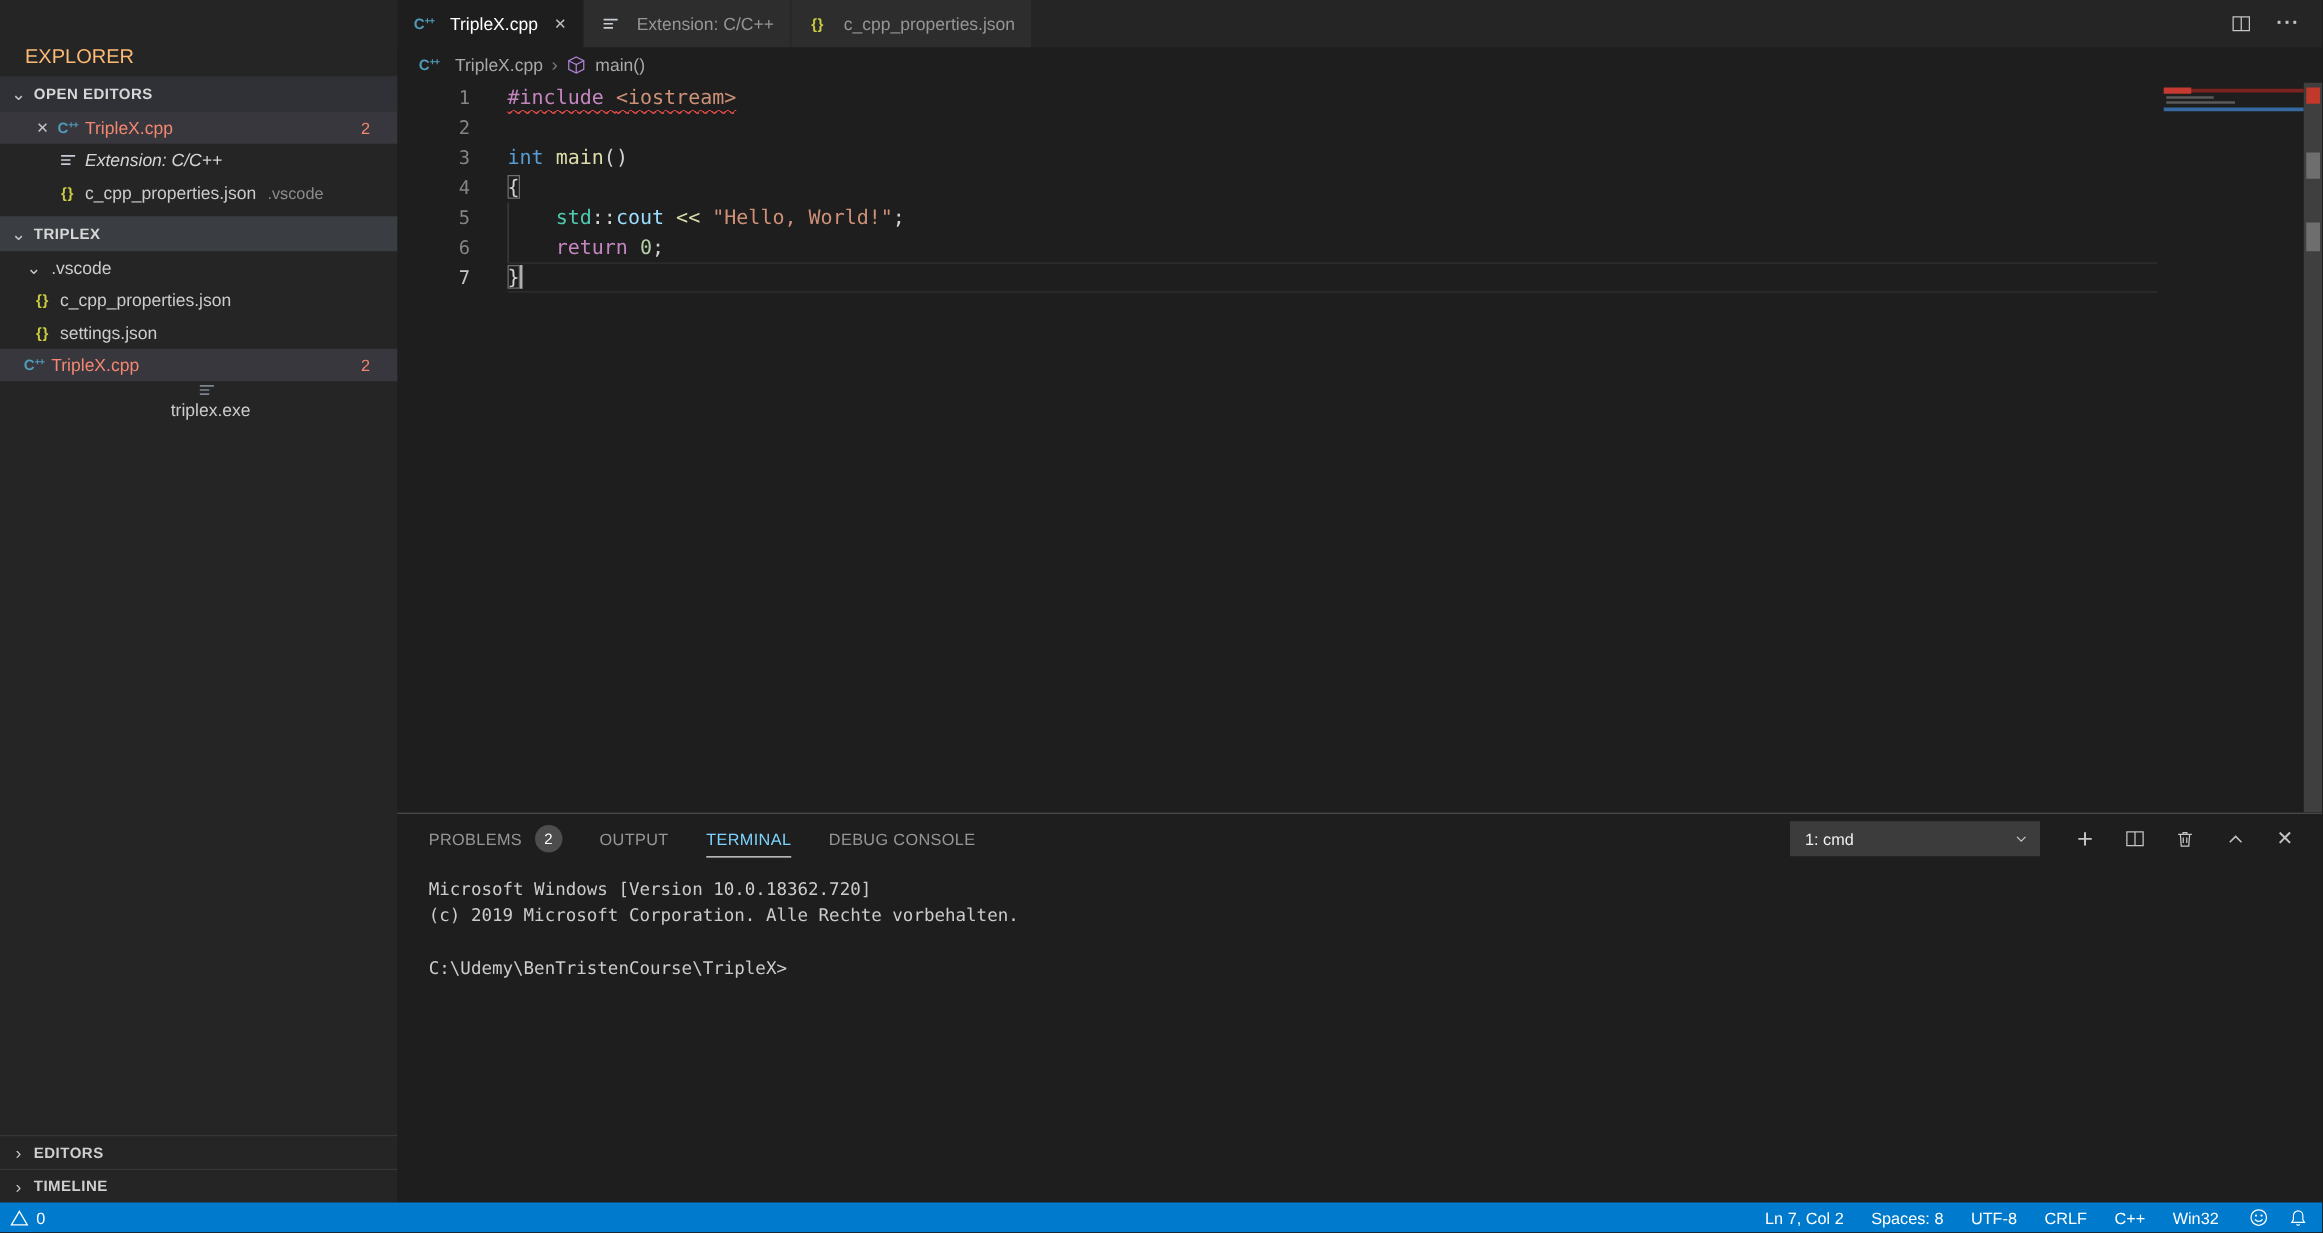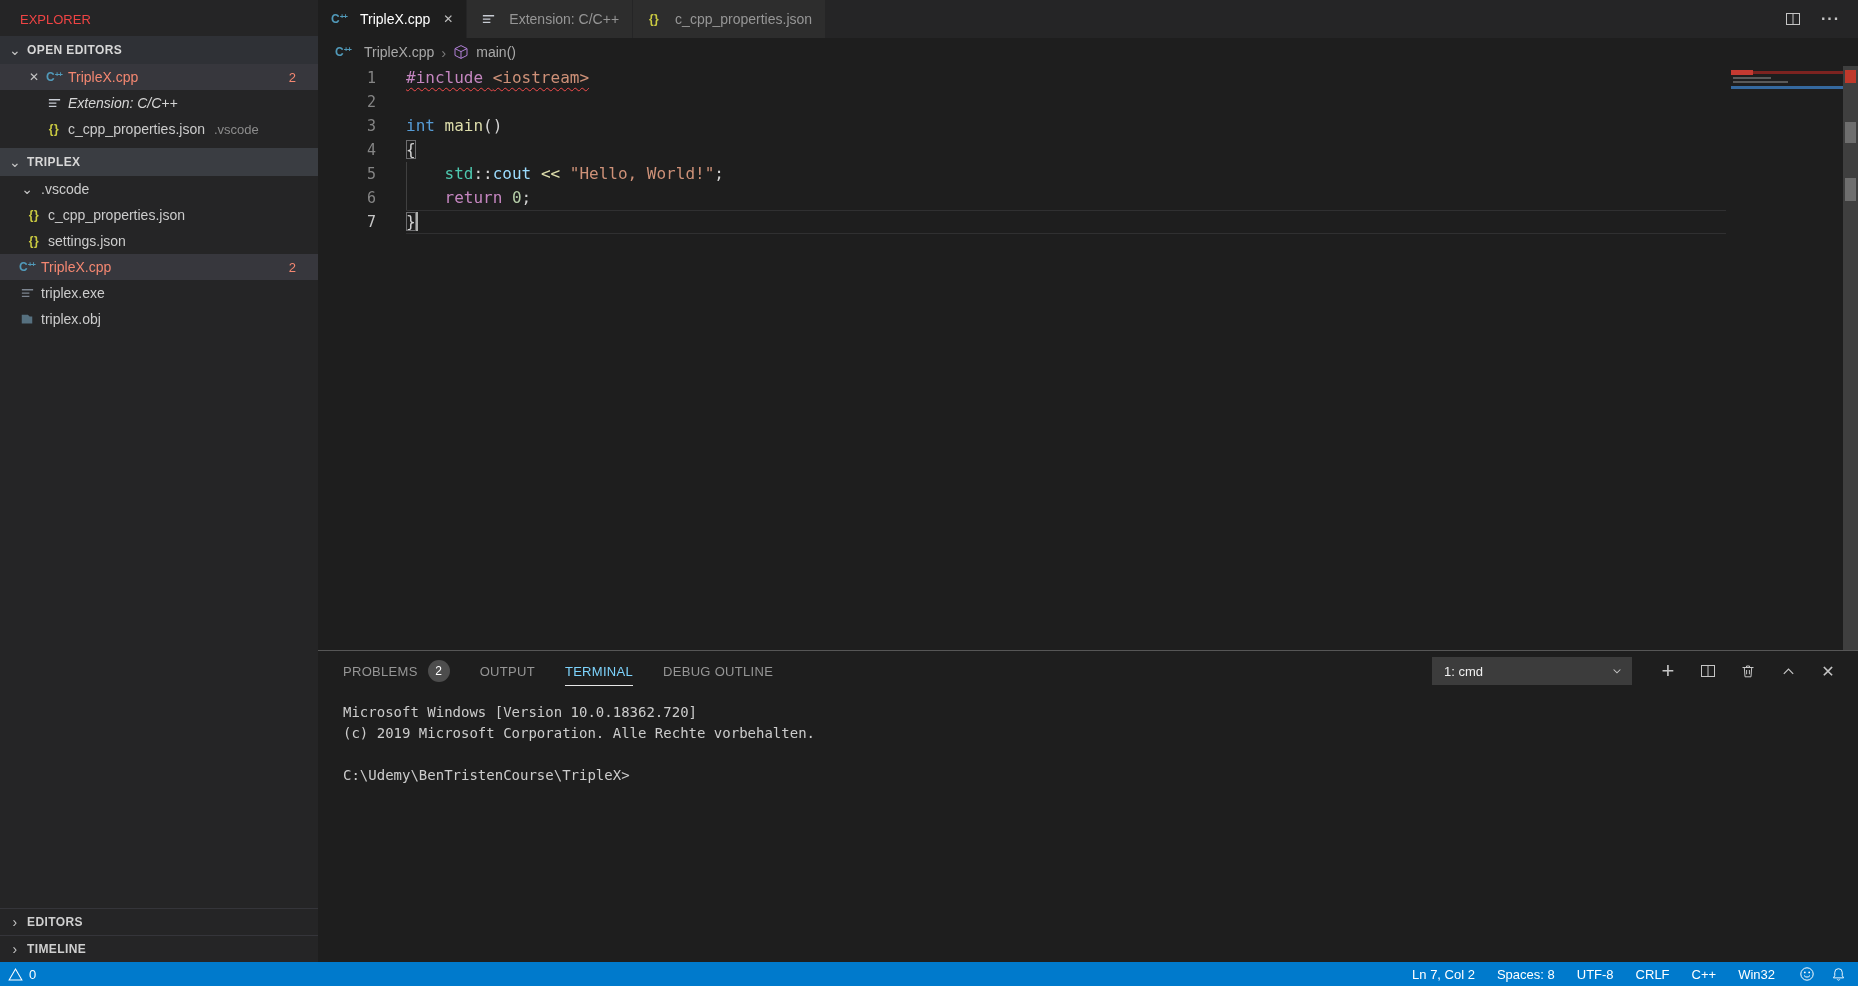--- a/index.html
+++ b/index.html
@@ -1,20 +1,20 @@
 <!DOCTYPE html>
 <html><head>
 <meta charset="utf-8">
 <style>
   html,body{margin:0;padding:0;background:#1e1e1e;}
   .workbench{position:relative;width:1858px;height:986px;background:#1e1e1e;overflow:hidden;
     font-family:"Liberation Sans",sans-serif;color:#cccccc;-webkit-font-smoothing:antialiased;}
   
   .sidebar{position:absolute;left:0;top:0;width:318px;bottom:24px;background:#252526;}
-  .sidebar-title{padding:12px 0 0 20px;font-size:13px;color:#ef4444;height:24px;}
+  .sidebar-title{padding:12px 0 0 20px;font-size:16px;color:#fdba74;height:24px;margin-top:25px;}
   .section-header{height:28px;display:flex;align-items:center;font-size:12px;font-weight:bold;
     letter-spacing:.4px;color:#d7d7d7;padding-left:7px;gap:4px;}
   .section-header.oe{background:#2f3136;}
   .section-header.ws{background:#3a3d42;margin-top:6px;}
   .chev{display:inline-block;width:16px;text-align:center;color:#c5c5c5;font-weight:normal;
     font-size:14px;line-height:10px;}
   .row{height:26px;display:flex;align-items:center;font-size:14px;color:#cccccc;}
   .row.selrow{background:#37373d;}
   .oe-row{padding-left:27px;}
   .tree-row{padding-left:19px;}
@@ -147,35 +147,27 @@
         </div>
         <div class="row tree-row" style="padding-left: 26px;">
           <span class="ic ic-json">{}</span>
           <span class="fname">settings.json</span>
         </div>
         <div class="row tree-row selrow" style="padding-left: 19px;">
           <span class="ic ic-cpp">C<em>++</em></span>
           <span class="fname" style="color:#f48771">TripleX.cpp</span>
           <span class="badge" style="color:#f48771">2</span>
         </div>
-        <div class="row tree-row" style="padding-left: 19px;">
+        <div class="row tree-row" style="padding-left: 19px; flex-direction: column;">
           <span class="ic">
             <svg width="15" height="15" viewBox="0 0 16 16">
               <path d="M2 4h12M2 7.5h8M2 11h8" stroke="#7d8590" stroke-width="1.4"></path>
             </svg>
           </span>
           <span class="fname">triplex.exe</span>
-        </div>
-        <div class="row tree-row" style="padding-left: 19px;">
-          <span class="ic">
-            <svg width="14" height="14" viewBox="0 0 16 16">
-              <path d="M2 3h7l2 2h3v8H2z" fill="#56707f"></path>
-            </svg>
-          </span>
-          <span class="fname">triplex.obj</span>
         </div>
       </div>
 
     <div class="sidebar-bottom">
       <div class="collapsed-section">
         <span class="chev-r">›</span>
         <span>EDITORS</span>
       </div>
       <div class="collapsed-section">
         <span class="chev-r">›</span>
@@ -283,21 +275,21 @@
               <span>PROBLEMS</span>
               <span class="ptab-badge">2</span>
             </div>
             <div class="panel-tab">
               <span>OUTPUT</span>
             </div>
             <div class="panel-tab active">
               <span>TERMINAL</span>
             </div>
             <div class="panel-tab">
-              <span>DEBUG OUTLINE</span>
+              <span>DEBUG CONSOLE</span>
             </div>
           </div>
         <div class="panel-controls">
           <div class="term-select">
             <span>1: cmd</span>
             <svg width="12" height="12" viewBox="0 0 16 16">
                 <path d="M3.5 6l4.5 4.5L12.5 6" fill="none" stroke="#c5c5c5" stroke-width="1.4"></path>
               </svg>
           </div>
           <span class="picon plus">+</span>

